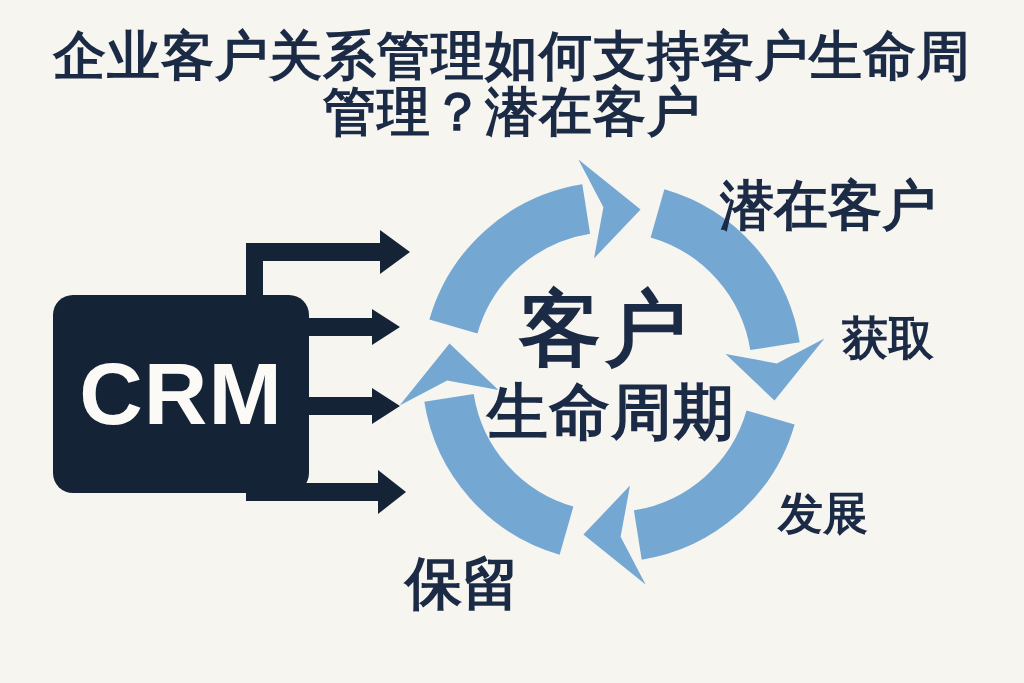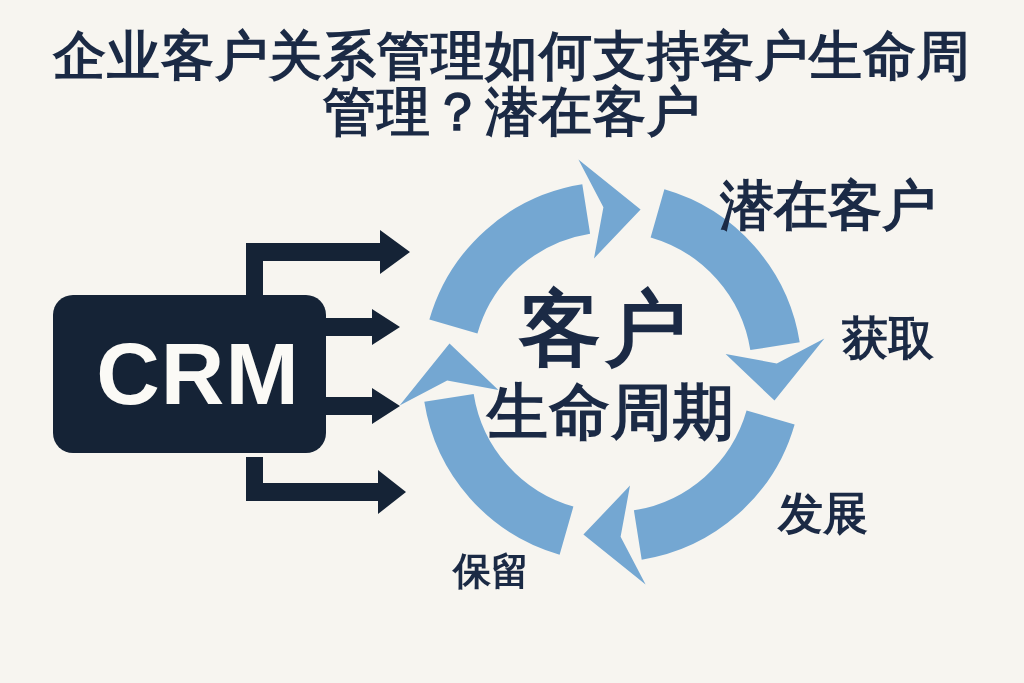--- a/index.html
+++ b/index.html
@@ -10,35 +10,35 @@
     overflow:hidden;
   }
   .canvas{position:relative;width:1024px;height:683px;background:#f7f5f0;}
   .title{
     position:absolute;top:28px;left:0;width:1024px;
     text-align:center;color:#1b2a45;font-weight:800;
     font-size:53px;line-height:56px;letter-spacing:1px;
   }
   .diagram-svg{position:absolute;left:0;top:0;}
   .crm-box{
-    position:absolute;left:53px;top:295px;width:256px;height:158px;
+    position:absolute;left:53px;top:295px;width:256px;height:198px;
     background:#152336;border-radius:20px;
-    display:flex;align-items:center;justify-content:center;padding-left:17px;
+    display:flex;align-items:center;justify-content:center;
   }
   .crm-label{
     color:#fbfaf6;font-weight:800;font-size:88px;letter-spacing:1px;
     line-height:1;
   }
   .stage-label{
     position:absolute;color:#1b2a45;font-weight:800;white-space:nowrap;
   }
   .lbl-prospects{left:720px;top:170px;font-size:54px;}
   .lbl-acquire{left:842px;top:308px;font-size:46px;}
   .lbl-develop{left:778px;top:484px;font-size:45px;}
-  .lbl-retain{left:405px;top:546px;font-size:38px;margin-left:48px;}
+  .lbl-retain{left:405px;top:546px;font-size:57px;}
   .center-label{
     position:absolute;color:#1b2a45;font-weight:800;white-space:nowrap;
     transform:translate(-50%,-50%);
   }
   .center-line1{left:605px;top:330px;font-size:82px;letter-spacing:4px;}
   .center-line2{left:611px;top:413px;font-size:61px;letter-spacing:1px;}
 </style>
 </head>
 <body>
 

